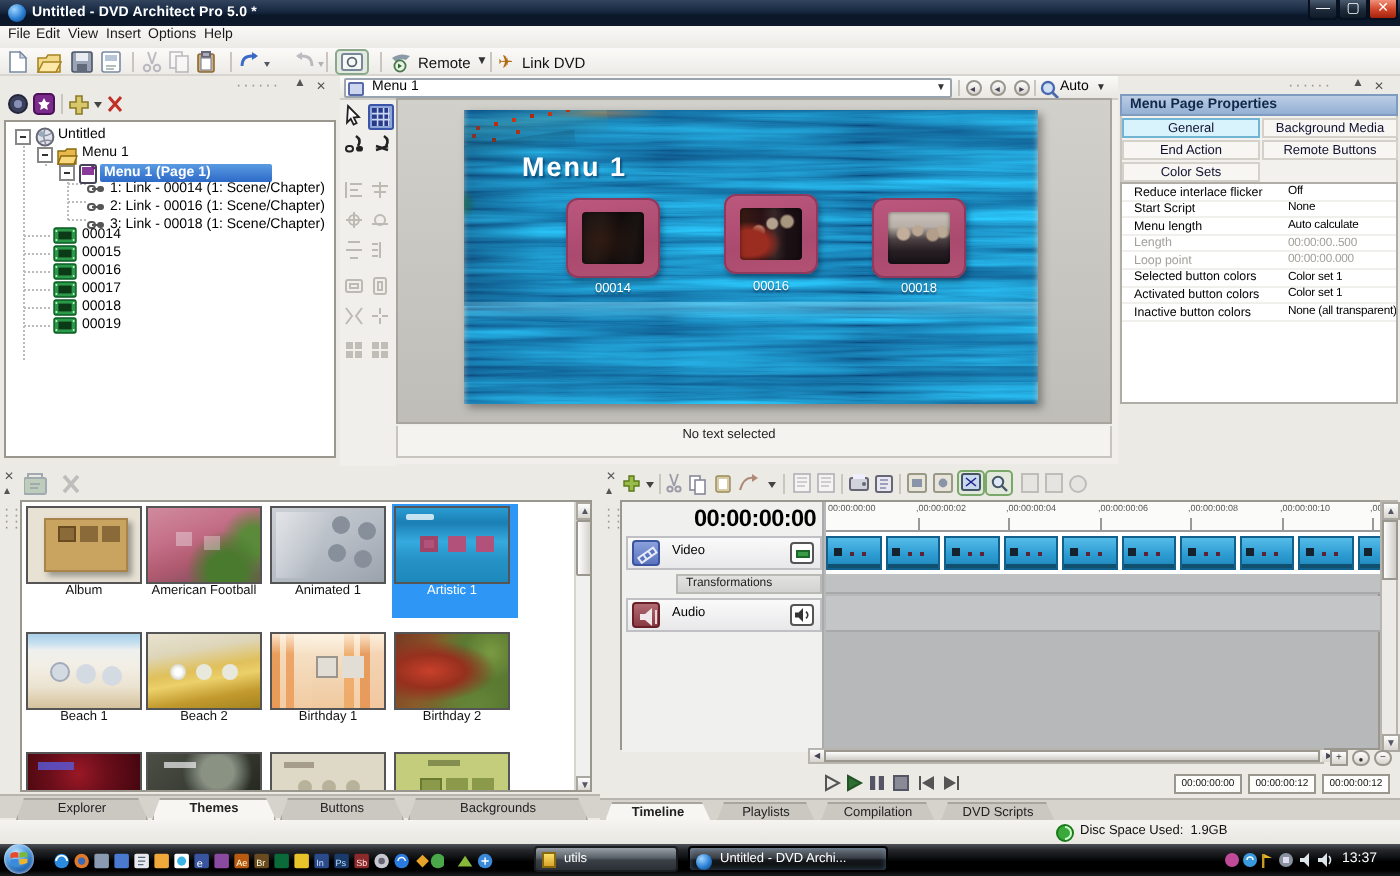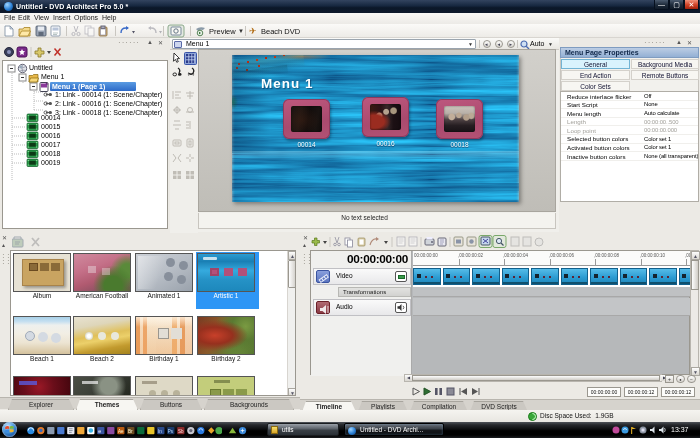--- a/index.html
+++ b/index.html
@@ -164,24 +164,24 @@
           <rect width="10" height="8" rx="1" fill="#f8f8f4" stroke="#789"></rect>
           <circle cx="5" cy="4" r="2.2" fill="none" stroke="#567" stroke-width=".9"></circle>
         </g>
 
       <g transform="translate(196,2)">
           <path d="M0 3 Q4 0 9 2 L7 4 Q4 3 2 5z" fill="#8a9aa8"></path>
           <circle cx="4" cy="7" r="2.8" fill="#e8f0e8" stroke="#4a7a4a" stroke-width=".9"></circle>
           <path d="M3 5.8v2.4l2-1.2z" fill="#2a6a2a"></path>
         </g>
     </svg>
-    <span class="abs" style="left:209px;top:3px;font-size:7.5px;color:#111">Preview</span>
+    <span class="abs" style="left:209px;top:3px;font-size:7.5px;color:#111">Remote</span>
     <span class="abs" style="left:238px;top:4px;font-size:6px;color:#333">▼</span>
     <span class="abs" style="left:249px;top:2px;font-size:9px;color:#b06a10">✈</span>
-    <span class="abs" style="left:261px;top:3px;font-size:7.5px;color:#111">Beach DVD</span>
+    <span class="abs" style="left:261px;top:3px;font-size:7.5px;color:#111">Link DVD</span>
     <div class="sep" style="left:66px"></div>
     <div class="sep" style="left:115px"></div>
     <div class="sep" style="left:163px"></div>
     <div class="sep" style="left:190px"></div>
     <div class="sep" style="left:245px"></div>
   </div>
   <div id="treepanel" class="abs">
     <div class="abs dots" style="left:118px;top:3px">······</div>
     <span class="abs" style="left:147px;top:1px;font-size:6px;color:#555">▲</span>
     <span class="abs" style="left:158px;top:1px;font-size:6px;color:#555">✕</span>

